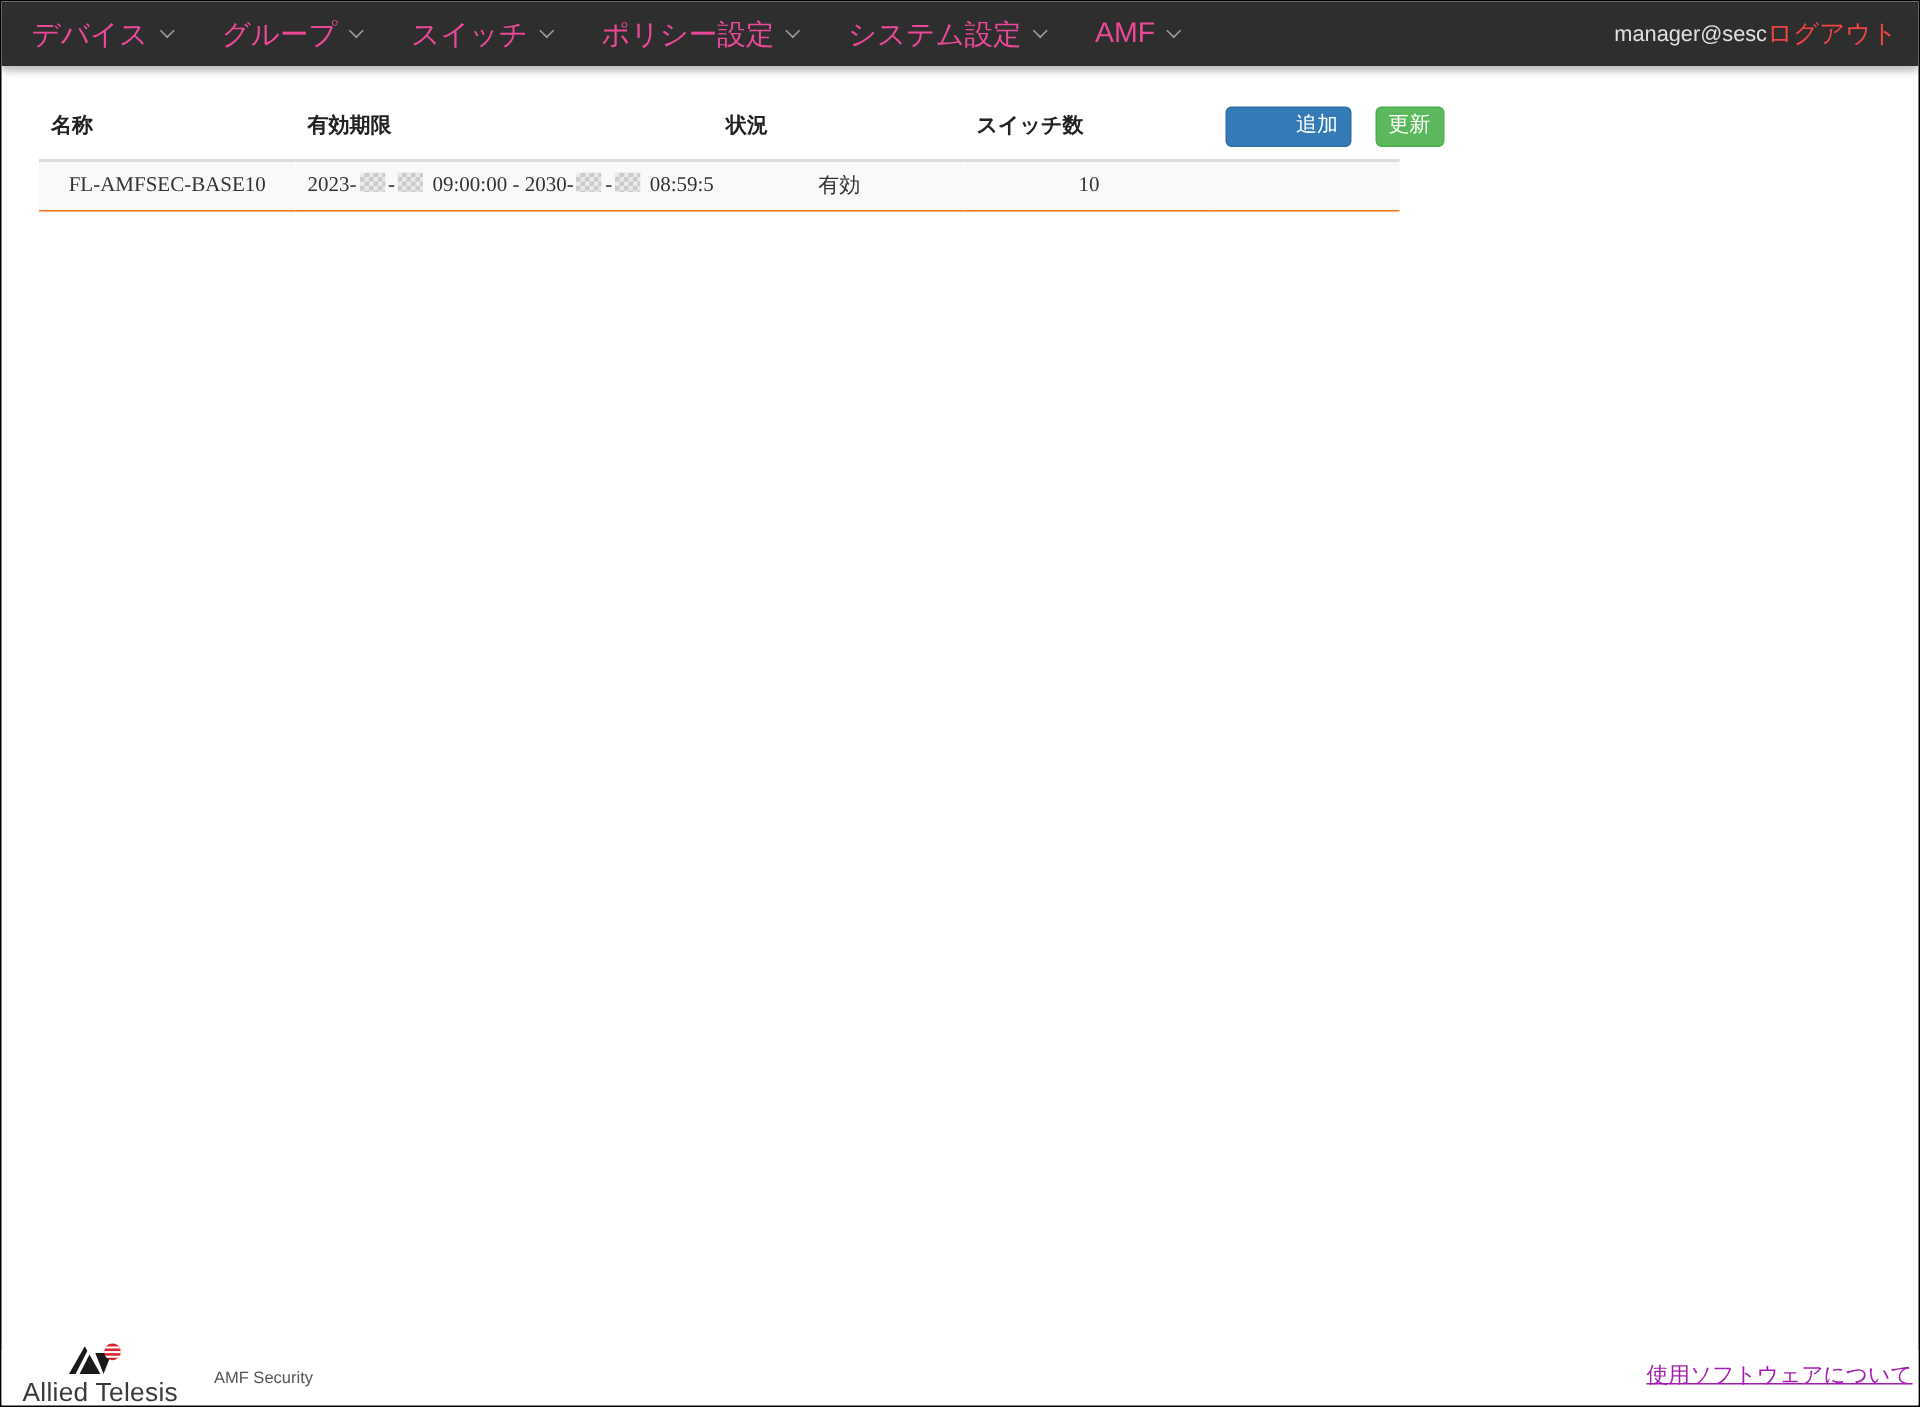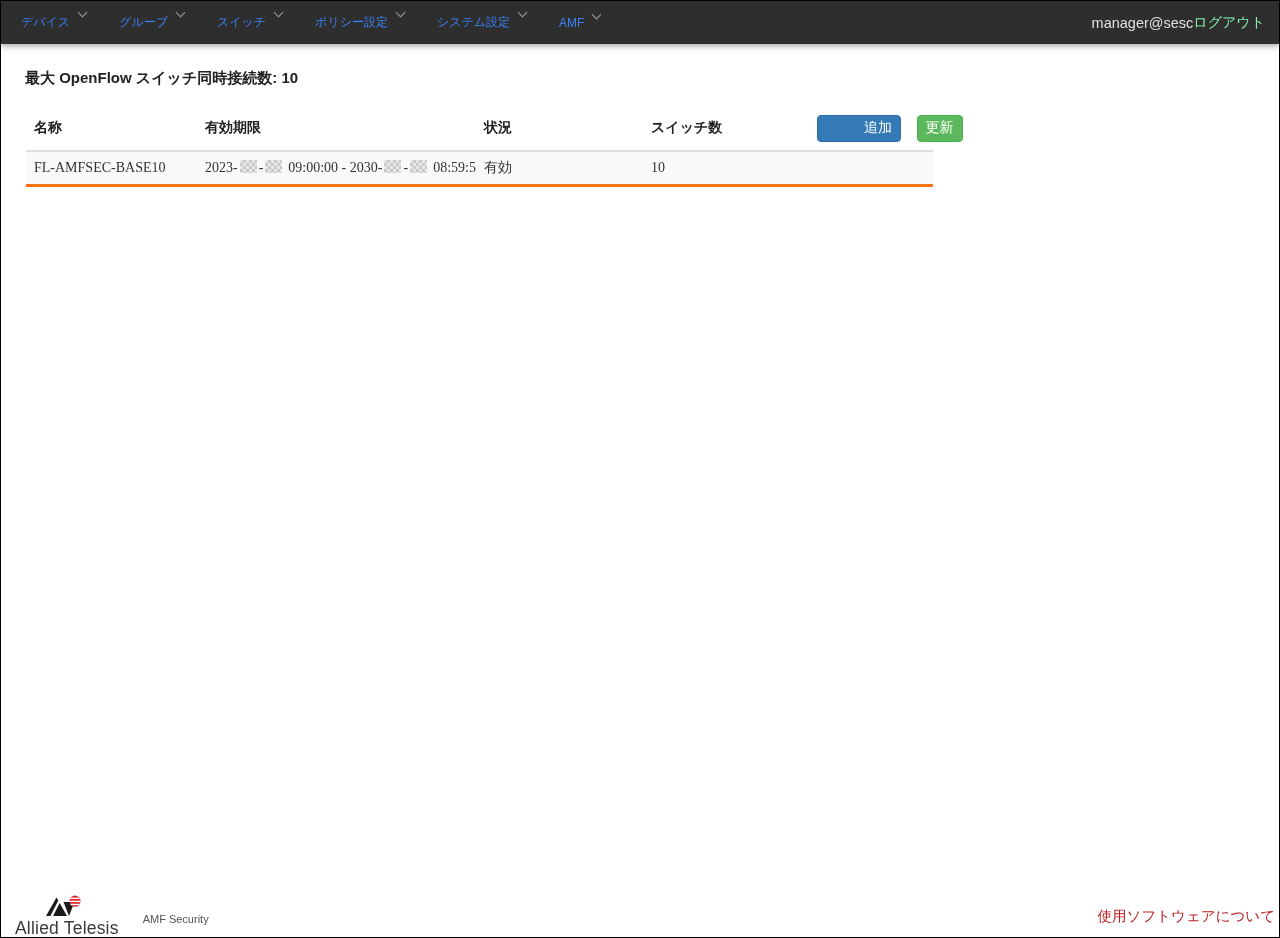--- a/index.html
+++ b/index.html
@@ -11,51 +11,51 @@
   }
 
   
   .navbar {
     height:43px; background:#2e2e2e; color:#d9d9d9;
     display:flex; align-items:center; padding:0 14px 0 20px;
     box-shadow:0 3px 5px rgba(0,0,0,0.28);
     position:relative; z-index:2;
   }
   .nav-item {
-    display:flex; margin-right:33px;
-    font-size:12px; color:#3b82f6; cursor:pointer; white-space:nowrap;
+    display:flex; align-items:center; margin-right:33px;
+    font-size:19px; color:#ec4899; cursor:pointer; white-space:nowrap;
   }
   .chevron {
     display:inline-block; width:7px; height:7px;
     border-right:1.6px solid #9f9f9f; border-bottom:1.6px solid #9f9f9f;
     transform:rotate(45deg); margin-left:9px; margin-top:-5px;
   }
   .nav-spacer { flex:1; }
   .nav-user { font-size:14.5px; color:#e0e0e0; white-space:nowrap; }
-  .nav-logout { font-size:14px; color:#86efac; cursor:pointer; white-space:nowrap; }
+  .nav-logout { font-size:17px; color:#ef4444; cursor:pointer; white-space:nowrap; }
 
   
   .content { padding:0 0 0 25px; }
   .page-title { font-size:29px; font-weight:400; color:#333; margin:26px 0 0 2px; letter-spacing:1px; }
   .max-conn { font-size:15px; font-weight:bold; color:#222; margin:25px 0 0 -1px; }
 
   table.license-table {
     border-collapse:collapse; margin-top:21px; width:907px;
     table-layout:fixed; font-size:14px; color:#333;font-family:Liberation Serif, serif;
   }
   .col-name { width:171px; } .col-validity { width:279px; }
   .col-status { width:167px; } .col-count { width:166px; } .col-actions { width:124px; }
   .license-table th {
     text-align:left; font-weight:bold; color:#222; font-size:14px;
     padding:6px 8px 8px 8px; border-bottom:2px solid #ddd; vertical-align:middle;
     white-space:nowrap;
   }
   .license-table td {
-    padding:7px 8px; background:#f9f9f9; border-bottom:3px solid #f97316;
-    vertical-align:middle; white-space:nowrap; overflow:hidden;
+    padding:7px 8px; background:#f9f9f9; border-bottom:1px solid #f97316;
+    vertical-align:middle; white-space:nowrap; overflow:hidden;text-align:center;
   }
   .btn {
     display:inline-block; padding:2px 8px 3px 8px; border-radius:4px;
     color:#fff; font-size:14px; font-weight:normal; cursor:pointer;
     border:1px solid transparent; line-height:1.42;
   }
   .btn-add { background:#337ab7; border-color:#2e6da4; margin-right:12px;padding-left:46px; }
   .btn-update { background:#5cb85c; border-color:#4cae4c; }
 
   .redacted {
@@ -70,21 +70,21 @@
 
   
   .footer {
     position:absolute; left:0; right:0; bottom:1px; height:36px;
     display:flex; align-items:center; padding:0 4px 4px 8px; background:#fff;
   }
   .logo-wrap { display:flex; align-items:center;flex-direction:column; }
   .brand-text { font-size:17.5px; color:#3a3a3a; margin-left:6px; letter-spacing:0.2px; }
   .product-name { font-size:11px; color:#555; margin-left:24px; margin-top:5px; }
   .footer-spacer { flex:1; }
-  .software-link { font-size:14.5px; color:#b91c1c; cursor:pointer; white-space:nowrap; }
+  .software-link { font-size:14.5px; color:#a21caf; text-decoration:underline; cursor:pointer; white-space:nowrap; }
   .copyright { font-size:14.5px; color:#444; margin-left:8px; white-space:nowrap; }
 </style>
 </head>
 <body>
 
 <div class="page">
 
   <div class="navbar">
     <div class="nav-item">
       <span>デバイス</span>
@@ -109,21 +109,20 @@
     <div class="nav-item">
       <span>AMF</span>
       <span class="chevron"></span>
     </div>
     <div class="nav-spacer"></div>
     <span class="nav-user">manager@sesc</span>
     <span class="nav-logout">ログアウト</span>
   </div>
 
   <div class="content">
-    <p class="max-conn">最大 OpenFlow スイッチ同時接続数: 10</p>
 
     <table class="license-table">
       <colgroup>
         <col class="col-name">
           <col class="col-validity">
           <col class="col-status">
           <col class="col-count">
           <col class="col-actions">
       </colgroup>
       <thead>

